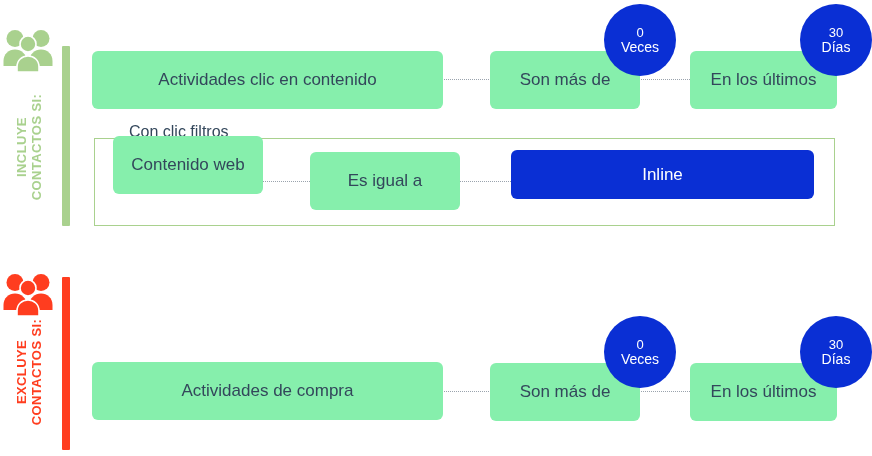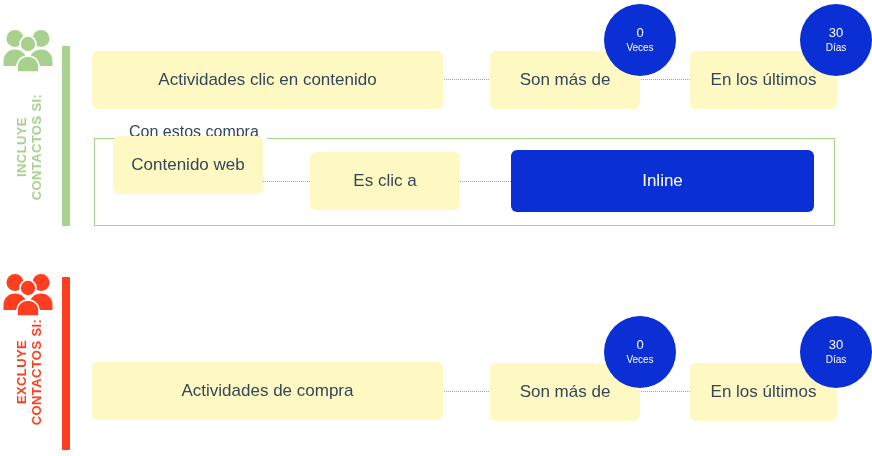--- a/index.html
+++ b/index.html
@@ -19,21 +19,21 @@
   .canvas {
     position: absolute;
     left: 0; top: 0;
     width: 872px;
     height: 456px;
   }
 
   
   .box {
     position: absolute;
-    background: #fef9c3;
+    background: #86efac;
     border-radius: 6px;
     display: flex;
     align-items: center;
     justify-content: center;
     color: #33475b;
     font-size: 17px;
     line-height: 1.15;
     text-align: center;
     box-sizing: border-box;
     padding: 4px 10px;
@@ -110,21 +110,21 @@
     color: #ffffff;
     display: flex;
     flex-direction: column;
     align-items: center;
     justify-content: center;
     font-size: 13px;
     line-height: 15px;
     text-align: center;
   }
   .badge .num { display: block; font-size: 13px; }
-  .badge .unit { display: block; font-size: 10px; }
+  .badge .unit { display: block; font-size: 14px; }
 </style>
 </head>
 <body>
 
 <div class="canvas">
 
   <div class="people-icon" style="left:2px; top:27px;">
     <svg viewBox="0 0 52 46" xmlns="http://www.w3.org/2000/svg">
       <g fill="#a9d18e">
         <circle cx="13" cy="11.5" r="8.5"></circle>
@@ -160,30 +160,30 @@
     <span class="unit">Veces</span>
   </div>
 
   <div class="badge" style="left:800px; top:4px;">
     <span class="num">30</span>
     <span class="unit">Días</span>
   </div>
 
   <div class="filter-group" style="left:94px; top:138px; width:741px; height:88px;"></div>
 
-  <div class="filter-legend" style="left:121px; top:119px;">Con estos compra</div>
+  <div class="filter-legend" style="left:121px; top:119px;">Con clic filtros</div>
 
   <div class="connector" style="left:261px; top:181px; width:57px;"></div>
   <div class="connector" style="left:459px; top:181px; width:54px;"></div>
 
   <div class="box" style="left:113px; top:136px; width:150px; height:58px;">Contenido web</div>
 
-  <div class="box" style="left:310px; top:152px; width:150px; height:58px;">Es clic a</div>
-
-  <div class="box primary" style="left:511px; top:150px; width:303px; height:62px;">Inline</div>
+  <div class="box" style="left:310px; top:152px; width:150px; height:58px;">Es igual a</div>
+
+  <div class="box primary" style="left:511px; top:150px; width:303px; height:49px;">Inline</div>
 
   <div class="people-icon" style="left:2px; top:271px;">
     <svg viewBox="0 0 52 46" xmlns="http://www.w3.org/2000/svg">
       <g fill="#ff3d1f">
         <circle cx="13" cy="11.5" r="8.5"></circle>
         <path d="M1.5 34c0-7 5.2-11.5 11.5-11.5S24.5 27 24.5 34v5h-23z"></path>
         <circle cx="39" cy="11.5" r="8.5"></circle>
         <path d="M27.5 34c0-7 5.2-11.5 11.5-11.5S50.5 27 50.5 34v5h-23z"></path>
       </g>
       <g fill="#ff3d1f" stroke="#ffffff" stroke-width="1.6">

